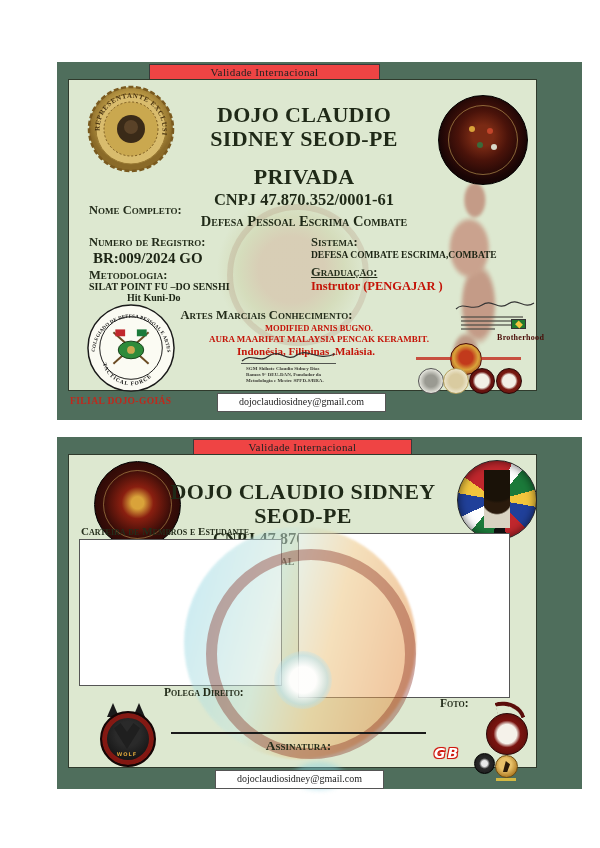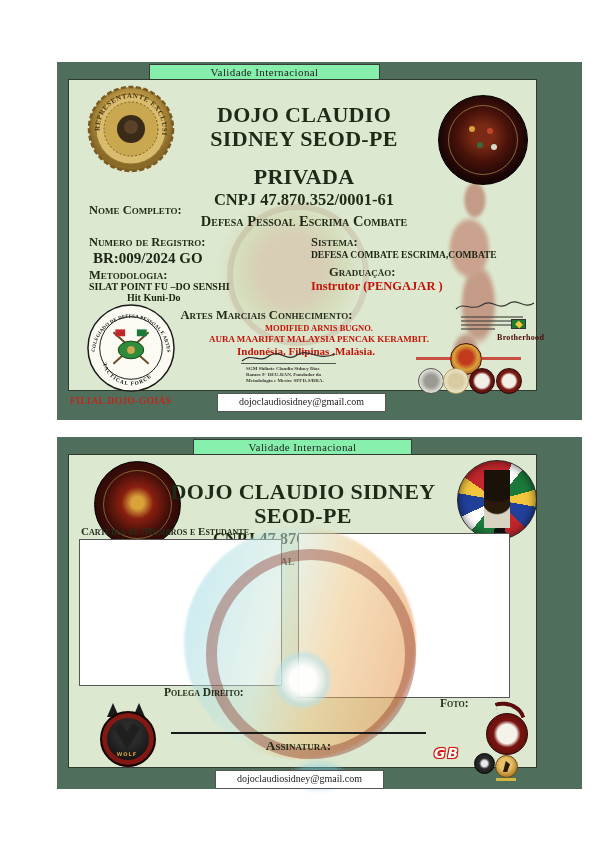--- a/index.html
+++ b/index.html
@@ -7,21 +7,21 @@
         font-family:"Liberation Serif","DejaVu Serif",serif;color:#1f2917;}
   .abs{position:absolute;}
   .sc{font-variant:small-caps;}
   
   .frame{position:absolute;background:#4f6e5c;}
   .frame1{left:57px;top:62px;width:525px;height:358px;}
   .frame2{left:57px;top:437px;width:525px;height:352px;}
   .inner{position:absolute;background:#dde8d0;border:1px solid #2f3a2c;}
   .inner1{left:68px;top:79px;width:467px;height:310px;}
   .inner2{left:68px;top:454px;width:467px;height:312px;}
-  .validity{position:absolute;background:#86efac;border:1px solid #3a3a3a;text-align:center;
+  .validity{position:absolute;background:#ef4444;border:1px solid #3a3a3a;text-align:center;
             font-size:11px;line-height:15px;color:#222;letter-spacing:.4px;}
   .validity1{left:149px;top:64px;width:229px;height:16px;}
   .validity2{left:193px;top:439px;width:217px;height:16px;}
   .emailbox{position:absolute;background:#fff;border:1px solid #555;text-align:center;
             font-size:10px;line-height:16px;color:#222;}
   .emailbox1{left:217px;top:393px;width:167px;height:17px;}
   .emailbox2{left:215px;top:770px;width:167px;height:17px;}
   .filial{position:absolute;left:70px;top:396px;font-size:9.5px;font-weight:700;color:#c0281c;letter-spacing:.4px;}
   
   .titleblock{position:absolute;text-align:center;}
@@ -176,21 +176,21 @@
 
     <div class="lbl sc" style="left:20px;top:123px;">Nome Completo:</div>
     <div class="lbl sc" style="left:20px;top:155px;">Numero de Registro:</div>
     <div class="val-dark" style="left:24px;top:170px;font-size:15px;">BR:009/2024 GO</div>
     <div class="lbl sc" style="left:20px;top:188px;">Metodologia:</div>
     <div class="val-dark" style="left:20px;top:201px;font-size:10px;">SILAT POINT FU –DO SENSHI</div>
     <div class="val-dark" style="left:58px;top:212px;font-size:10px;">Hit Kuni-Do</div>
 
     <div class="lbl sc" style="left:242px;top:155px;">Sistema:</div>
     <div class="val-dark" style="left:242px;top:170px;font-size:9.5px;">DEFESA COMBATE ESCRIMA,COMBATE</div>
-    <div class="lbl sc" style="left:260px;top:185px;">Graduação:</div>
+    <div class="lbl sc" style="left:242px;top:185px;text-decoration:underline;">Graduação:</div>
     <div class="val-red" style="left:242px;top:199px;font-size:12.5px;">Instrutor  (PENGAJAR )</div>
 
     <div class="kn sc" style="left:105px;top:228px;width:185px;font-size:12.5px;color:#242d1b;">Artes Marciais Conhecimento:</div>
     <div class="kn" style="left:160px;top:243px;width:180px;font-size:8.5px;color:#c41408;">MODIFIED ARNIS BUGNO.</div>
     <div class="kn" style="left:110px;top:254px;width:280px;font-size:9px;color:#c41408;">AURA MAARIFAT MALAYSIA PENCAK KERAMBIT.</div>
     <div class="kn" style="left:147px;top:265px;width:180px;font-size:11px;color:#c41408;">Indonésia, Filipinas ,Malásia.</div>
 
     <svg class="abs" style="left:170px;top:271px;" width="100" height="14" viewBox="0 0 100 14">
       <path d="M3,10 C12,1 20,13 30,5 S48,12 58,4 S78,11 96,3" fill="none" stroke="#2e2e2e" stroke-width="1.2"></path>
       <line x1="2" y1="12.5" x2="97" y2="12.5" stroke="#2e2e2e" stroke-width=".8"></line>

